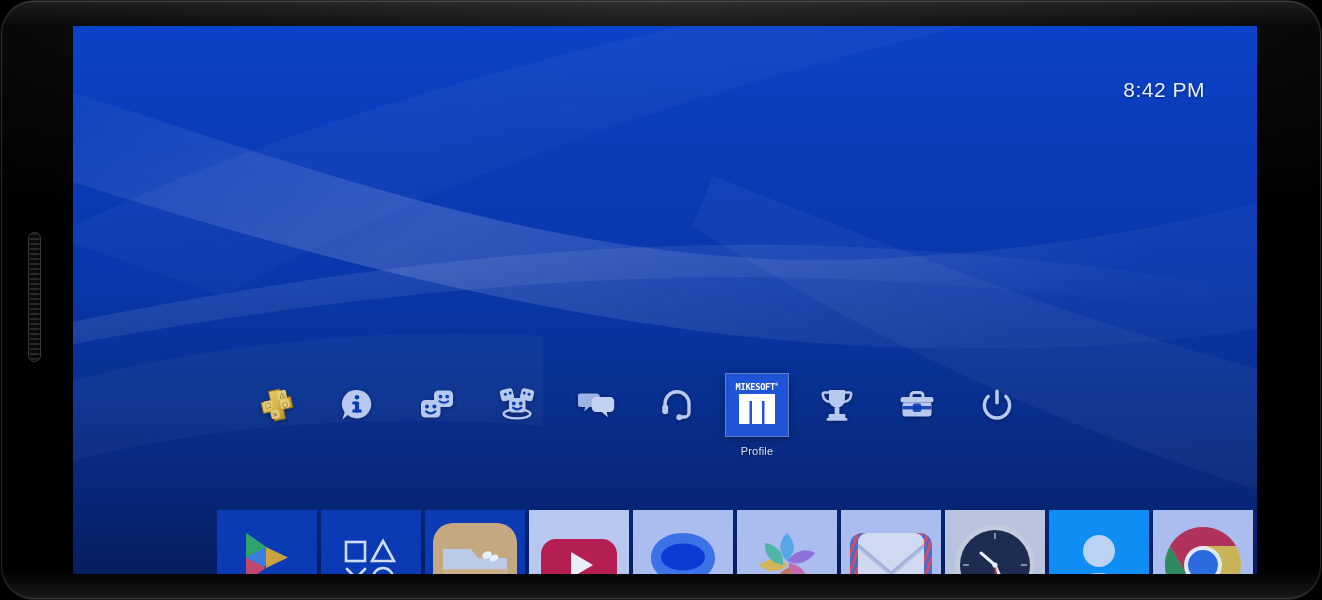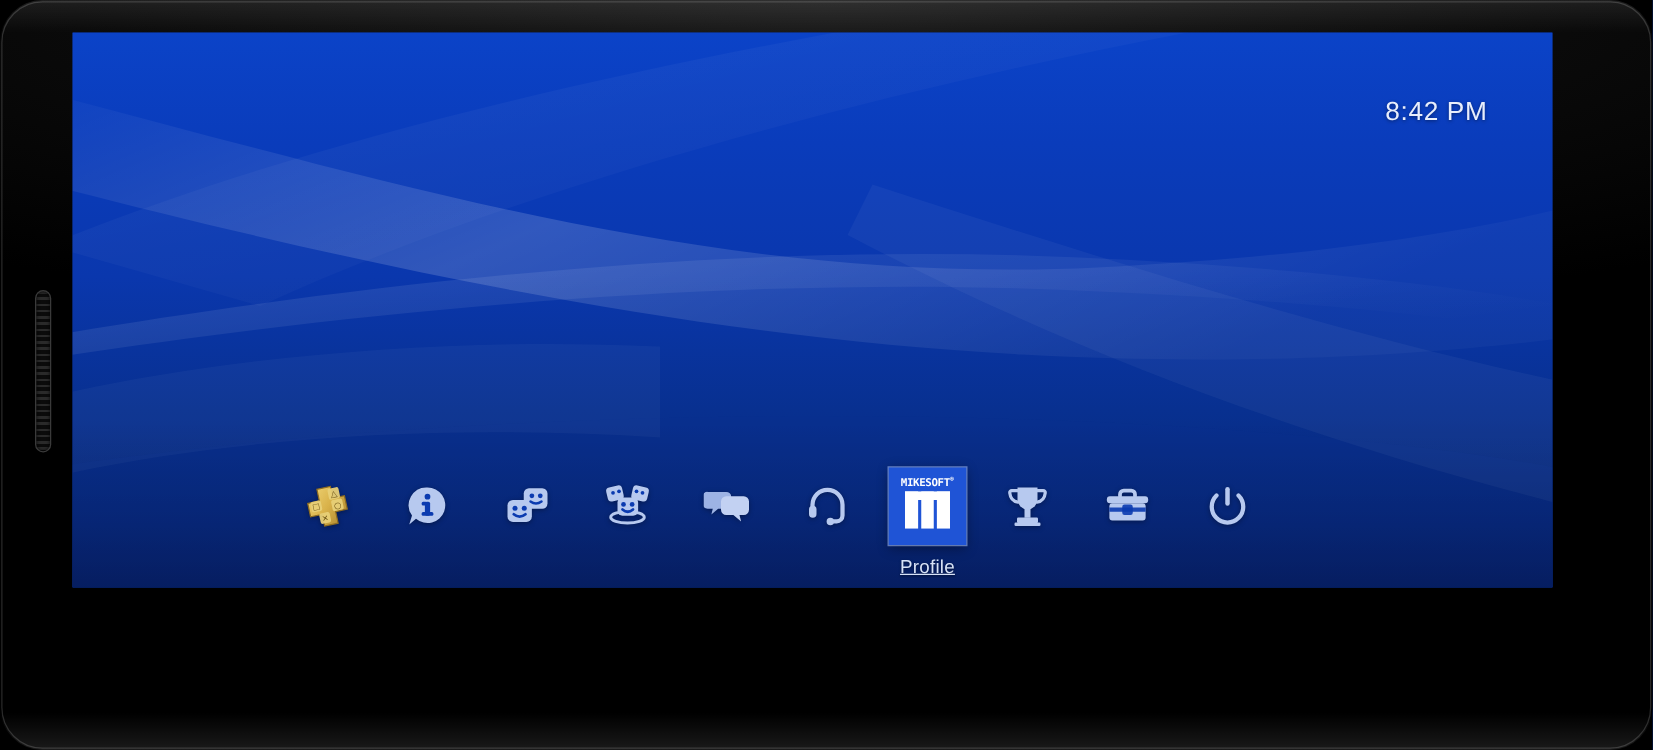--- a/index.html
+++ b/index.html
@@ -40,21 +40,21 @@
     border-radius:7px;
     background:#131313;
     border:1px solid #3a3a3a;
     background-image:repeating-linear-gradient(to bottom,
         #2a2a2a 0px, #2a2a2a 2px, #0b0b0b 2px, #0b0b0b 5px);
     box-shadow:inset 0 0 3px rgba(0,0,0,.9);
   }
 
   
   #screen{
-    position:absolute; left:58px; top:26px; width:1184px; height:444px;
+    position:absolute; left:73px; top:26px; width:1184px; height:548px;
     overflow:hidden;
     background:#0b3bb0;
     padding-left:12px;
   }
   
   #wallpaper{
     position:absolute; inset:0;
     background:
       linear-gradient(to bottom, #0b43c8 0%, #0a3cbb 18%, #093striped 18%, #0a37ad 42%, #083090 66%, #07297c 88%, #061f63 100%);
     background:linear-gradient(to bottom, #0b43c8 0%, #0a3cbb 20%, #0a37ad 44%, #083090 68%, #07297c 88%, #061f63 100%);
@@ -78,23 +78,22 @@
     width:80px; display:flex; flex-direction:column;
     align-items:center; justify-content:flex-start;
     cursor:pointer;
   }
   .fn-glyph{
     width:46px; height:46px; display:flex; align-items:center; justify-content:center;
     filter:drop-shadow(0 1px 2px rgba(0,0,0,.35));
   }
   .fn-glyph svg{ display:block; }
   .fn-label{
-    margin-top:9px; font-size:15px; color:#d7e2f7; letter-spacing:.2px;
+    margin-top:9px; font-size:11px; color:#d7e2f7; letter-spacing:.2px;
     text-shadow:0 1px 2px rgba(0,0,0,.5);
-    text-decoration:underline;
   }
   
   #profile-item .fn-tile{
     width:62px; height:62px; margin-top:-8px;
     background:#1f54d6;
     display:flex; flex-direction:column; align-items:center; justify-content:center;
     box-shadow:0 0 0 1px rgba(175,200,255,.55), 0 2px 9px rgba(0,0,0,.40);
   }
   #profile-item .fn-tile .brand{
     font-family:"DejaVu Sans Mono", monospace;

